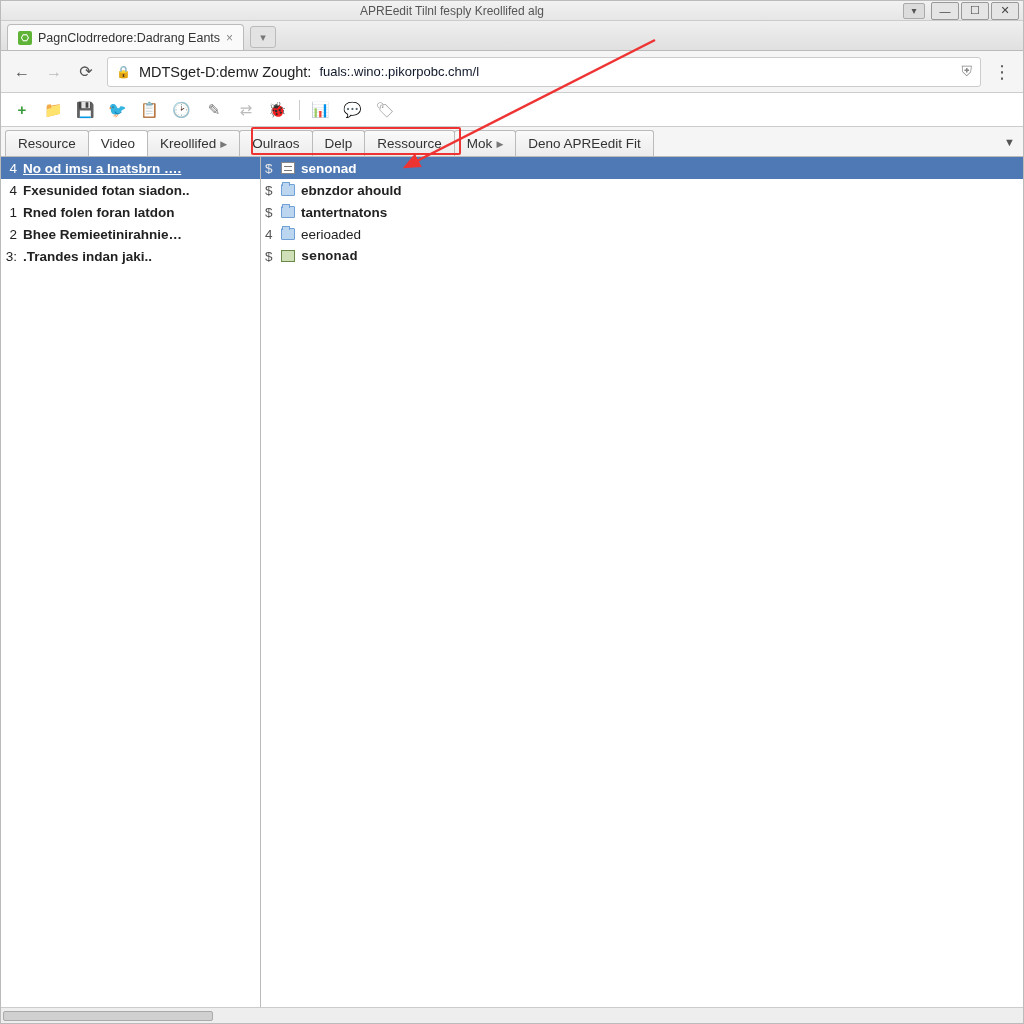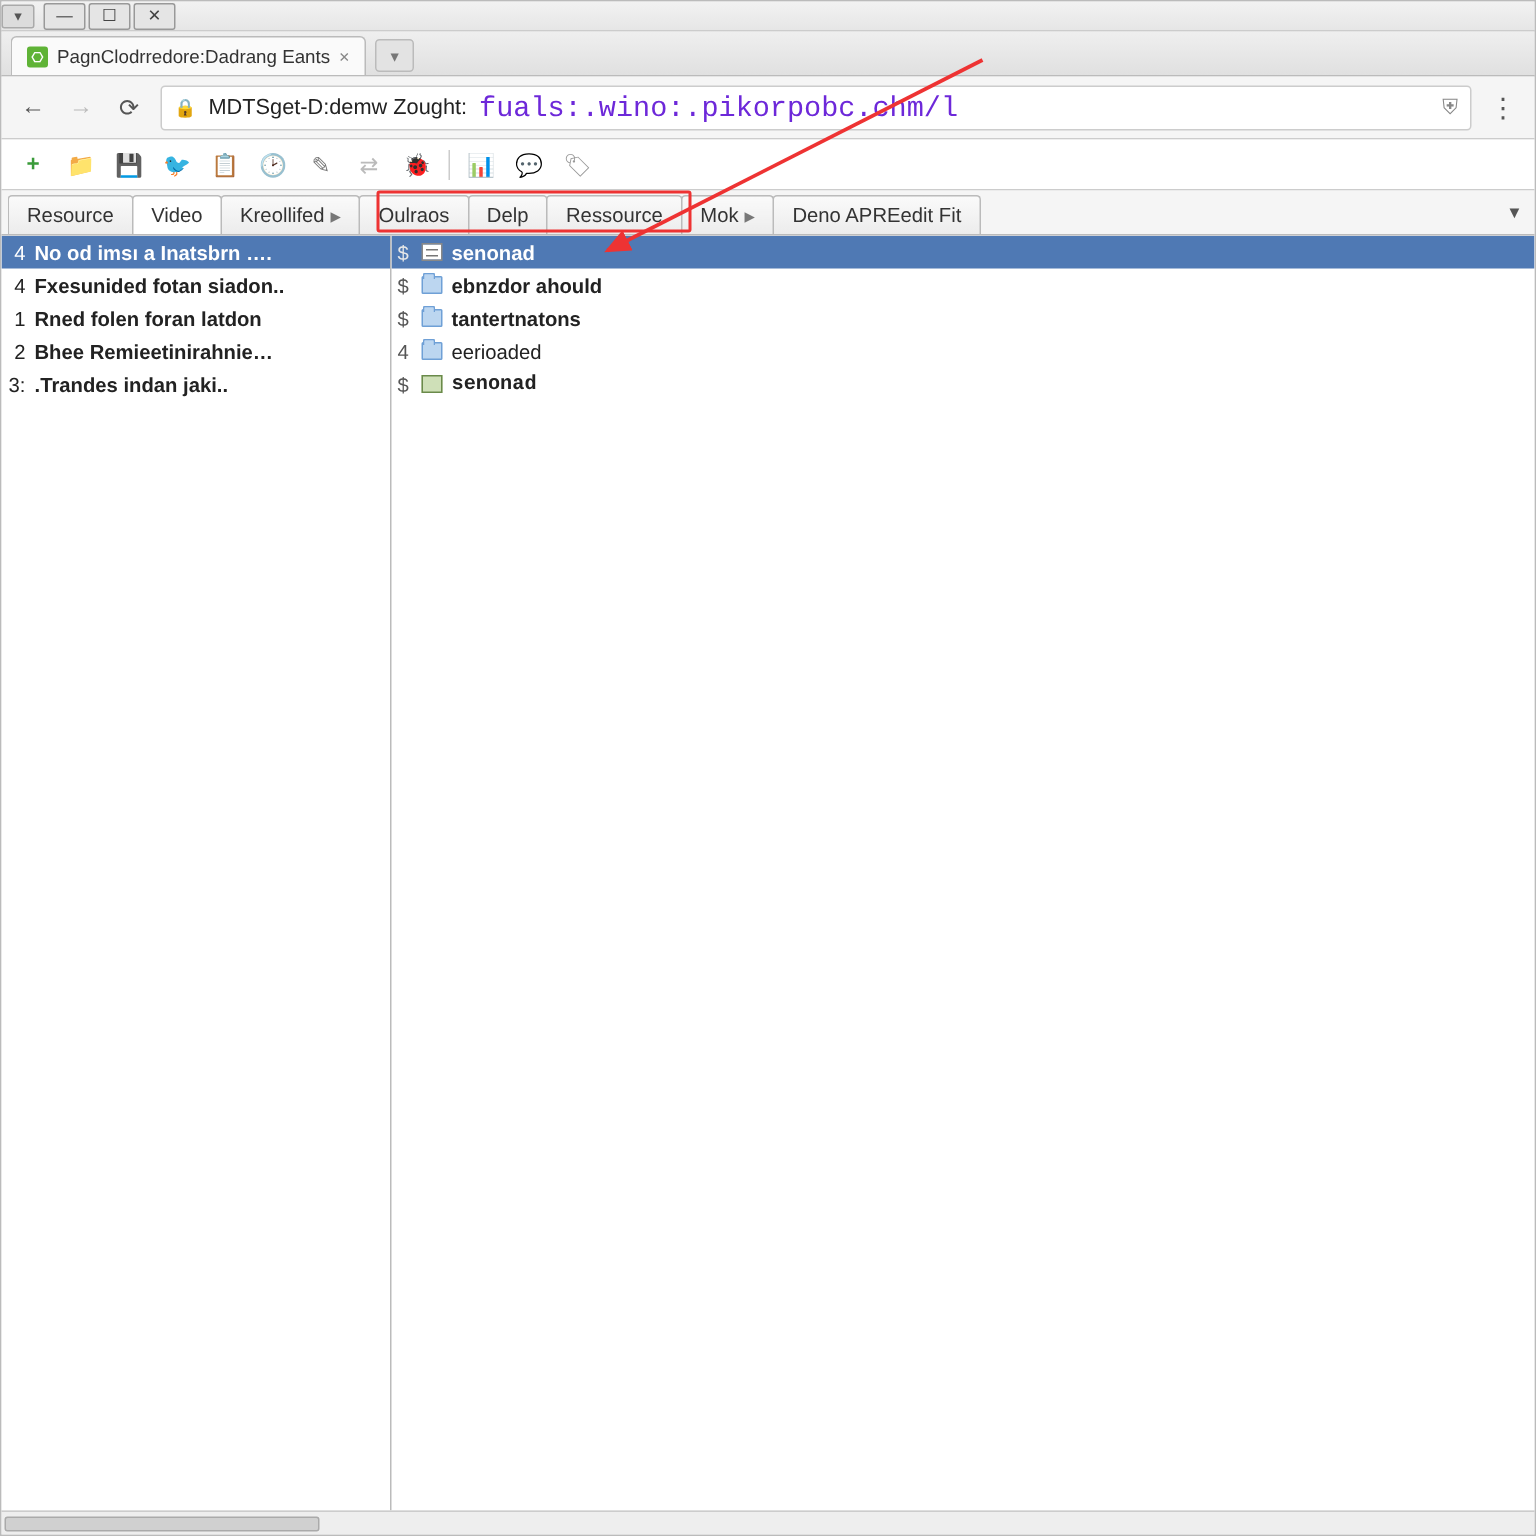--- a/index.html
+++ b/index.html
@@ -20,21 +20,21 @@
   .browser-tab .tab-close { color:#888; font-size:12px; }
   .newtab { width:26px; height:22px; margin-left:6px; margin-bottom:2px; background:#e3e3e3; border:1px solid #bbb; border-radius:3px; display:flex; align-items:center; justify-content:center; color:#777; font-size:11px; }
 
   
   .navbar { height: 42px; background:#f5f5f5; display:flex; align-items:center; gap:10px; padding:0 10px; border-bottom:1px solid #ccc; }
   .nav-btn { width:22px; height:22px; display:flex; align-items:center; justify-content:center; color:#555; font-size:16px; border-radius:3px; }
   .nav-btn.disabled { color:#bbb; }
   .urlbox { flex:1; height:30px; background:#fff; border:1px solid #ccc; border-radius:3px; display:flex; align-items:center; padding:0 8px; gap:8px; }
   .urlbox .lock { color:#2a8a2a; font-size:12px; }
   .urlbox .url-main { font-size:14.5px; color:#222; }
-  .urlbox .url-rest { font-size:19px; color:#6d28d9;font-family:Liberation Mono, monospace; }
+  .urlbox .url-rest { font-size:13px; color:#0f172a; }
   .urlbox .shield { margin-left:auto; color:#888; font-size:14px; }
   .menu-btn { width:22px; height:22px; display:flex; align-items:center; justify-content:center; color:#555; font-size:18px; }
 
   
   .toolbar { height:34px; background:#fff; border-bottom:1px solid #ccc; display:flex; align-items:center; gap:10px; padding:0 10px; }
   .tool { width:22px; height:22px; display:flex; align-items:center; justify-content:center; font-size:15px; }
   .tool.sep { width:1px; height:20px; background:#ccc; }
   .tool.plus { color:#3a9b3a; font-weight:bold; }
 
   
@@ -68,20 +68,21 @@
   
   .footer { height:16px; background:#eee; border-top:1px solid #ccc; display:flex; }
   .footer .thumb { width:210px; height:10px; margin:3px 0 0 2px; background:#d0d0d0; border:1px solid #aaa; border-radius:2px; }
 </style>
 </head>
 <body>
 
 <div class="window">
 
   <div class="titlebar">
+    <div class="title-text">APREedit Tilnl fesply Kreollifed alg</div>
     <div class="title-toy">▾</div>
     <div class="win-btn">—</div>
     <div class="win-btn">☐</div>
     <div class="win-btn">✕</div>
   </div>
 
   <div class="tabstrip">
     <div class="browser-tab">
       <span class="favicon">⎔</span>
       <span>PagnClodrredore:Dadrang Eants</span>
@@ -147,21 +148,21 @@
         <span>Deno APREedit Fit</span>
       </div>
       <div class="settings">▼</div>
   <div class="redbox" style="left: 250px; top: 0px; width: 210px; height: 28px;"></div>
     </div>
 
   <div class="content">
     <div class="pane-left" id="pane-left">
         <div class="row sel">
           <span class="num">4</span>
-          <span style="font-weight: 600;">No od imsı a Inatsbrn ….</span>
+          <span style="font-weight: 600; text-decoration: underline;">No od imsı a Inatsbrn ….</span>
         </div>
         <div class="row">
           <span class="num">4</span>
           <span style="font-weight: 600;">Fxesunided fotan siadon..</span>
         </div>
         <div class="row">
           <span class="num">1</span>
           <span style="font-weight: 600;">Rned folen foran latdon</span>
         </div>
         <div class="row">

